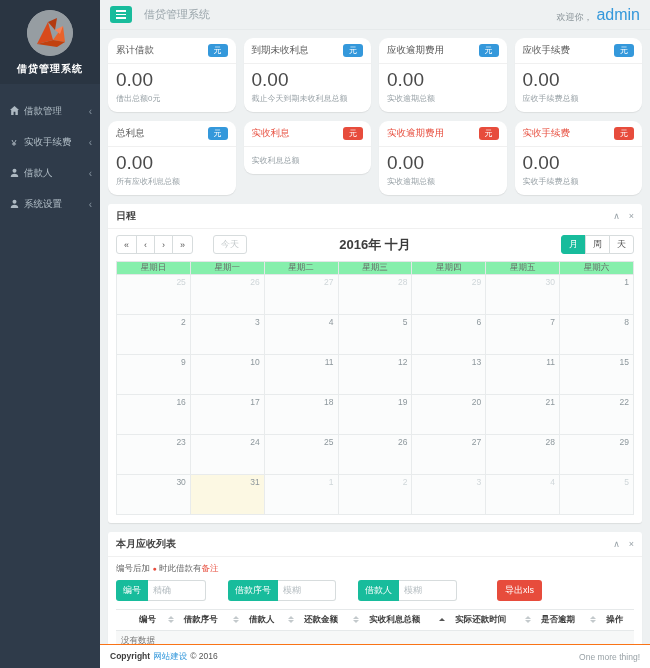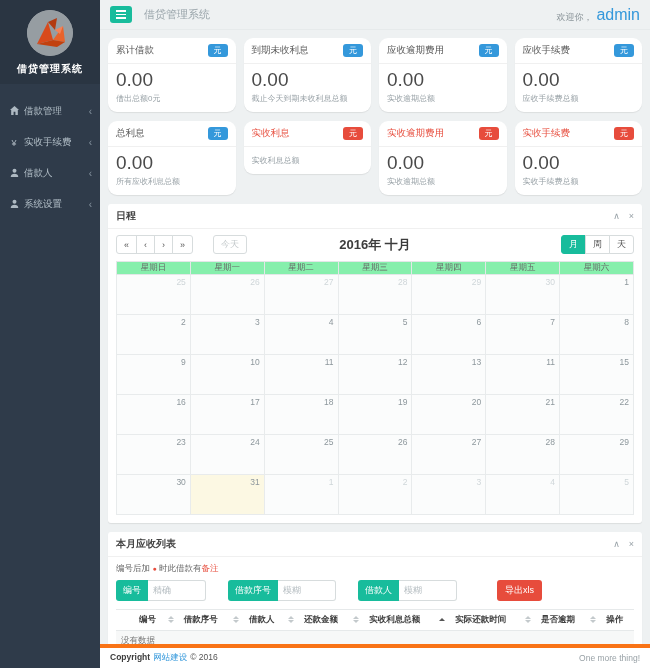--- a/index.html
+++ b/index.html
@@ -81,21 +81,21 @@
   .rtable th { font-size:8.5px; color:#3e3e3e; text-align:left; padding:4px 5px; border-top:1px solid #e6e9ea; border-bottom:1px solid #e6e9ea; white-space:nowrap; cursor:pointer; }
   .rtable th .th-inner { display:flex; align-items:center; justify-content:space-between; }
   .sort { display:inline-flex; flex-direction:column; gap:1px; margin-left:4px; }
   .sort i { display:block; width:0; height:0; border-left:3px solid transparent; border-right:3px solid transparent; }
   .sort .up { border-bottom:3.5px solid #c3c9cc; }
   .sort .dn { border-top:3.5px solid #c3c9cc; }
   .sort.asc .up { border-bottom-color:#555; }
   .nodata td { background:#f7f8f8; font-size:8.5px; color:#777; padding:4px 5px; border-bottom:1px solid #eceff0; }
 
   
-  .footer { height:24px; background:#fff; border-top:4px solid #f97316; display:flex; align-items:center; padding:0 10px; font-size:8.5px; color:#555; flex-shrink:0; }
+  .footer { height:24px; background:#fff; border-top:1px solid #f97316; display:flex; align-items:center; padding:0 10px; font-size:8.5px; color:#555; flex-shrink:0; }
   .footer b { color:#3c3c3c; }
   .footer a { color:#3498db; text-decoration:none; margin:0 3px; }
   .footer-right { margin-left:auto; color:#98a1a6; }
 </style>
 </head>
 <body>
 
 <div class="app">
 
   <div class="sidebar">

